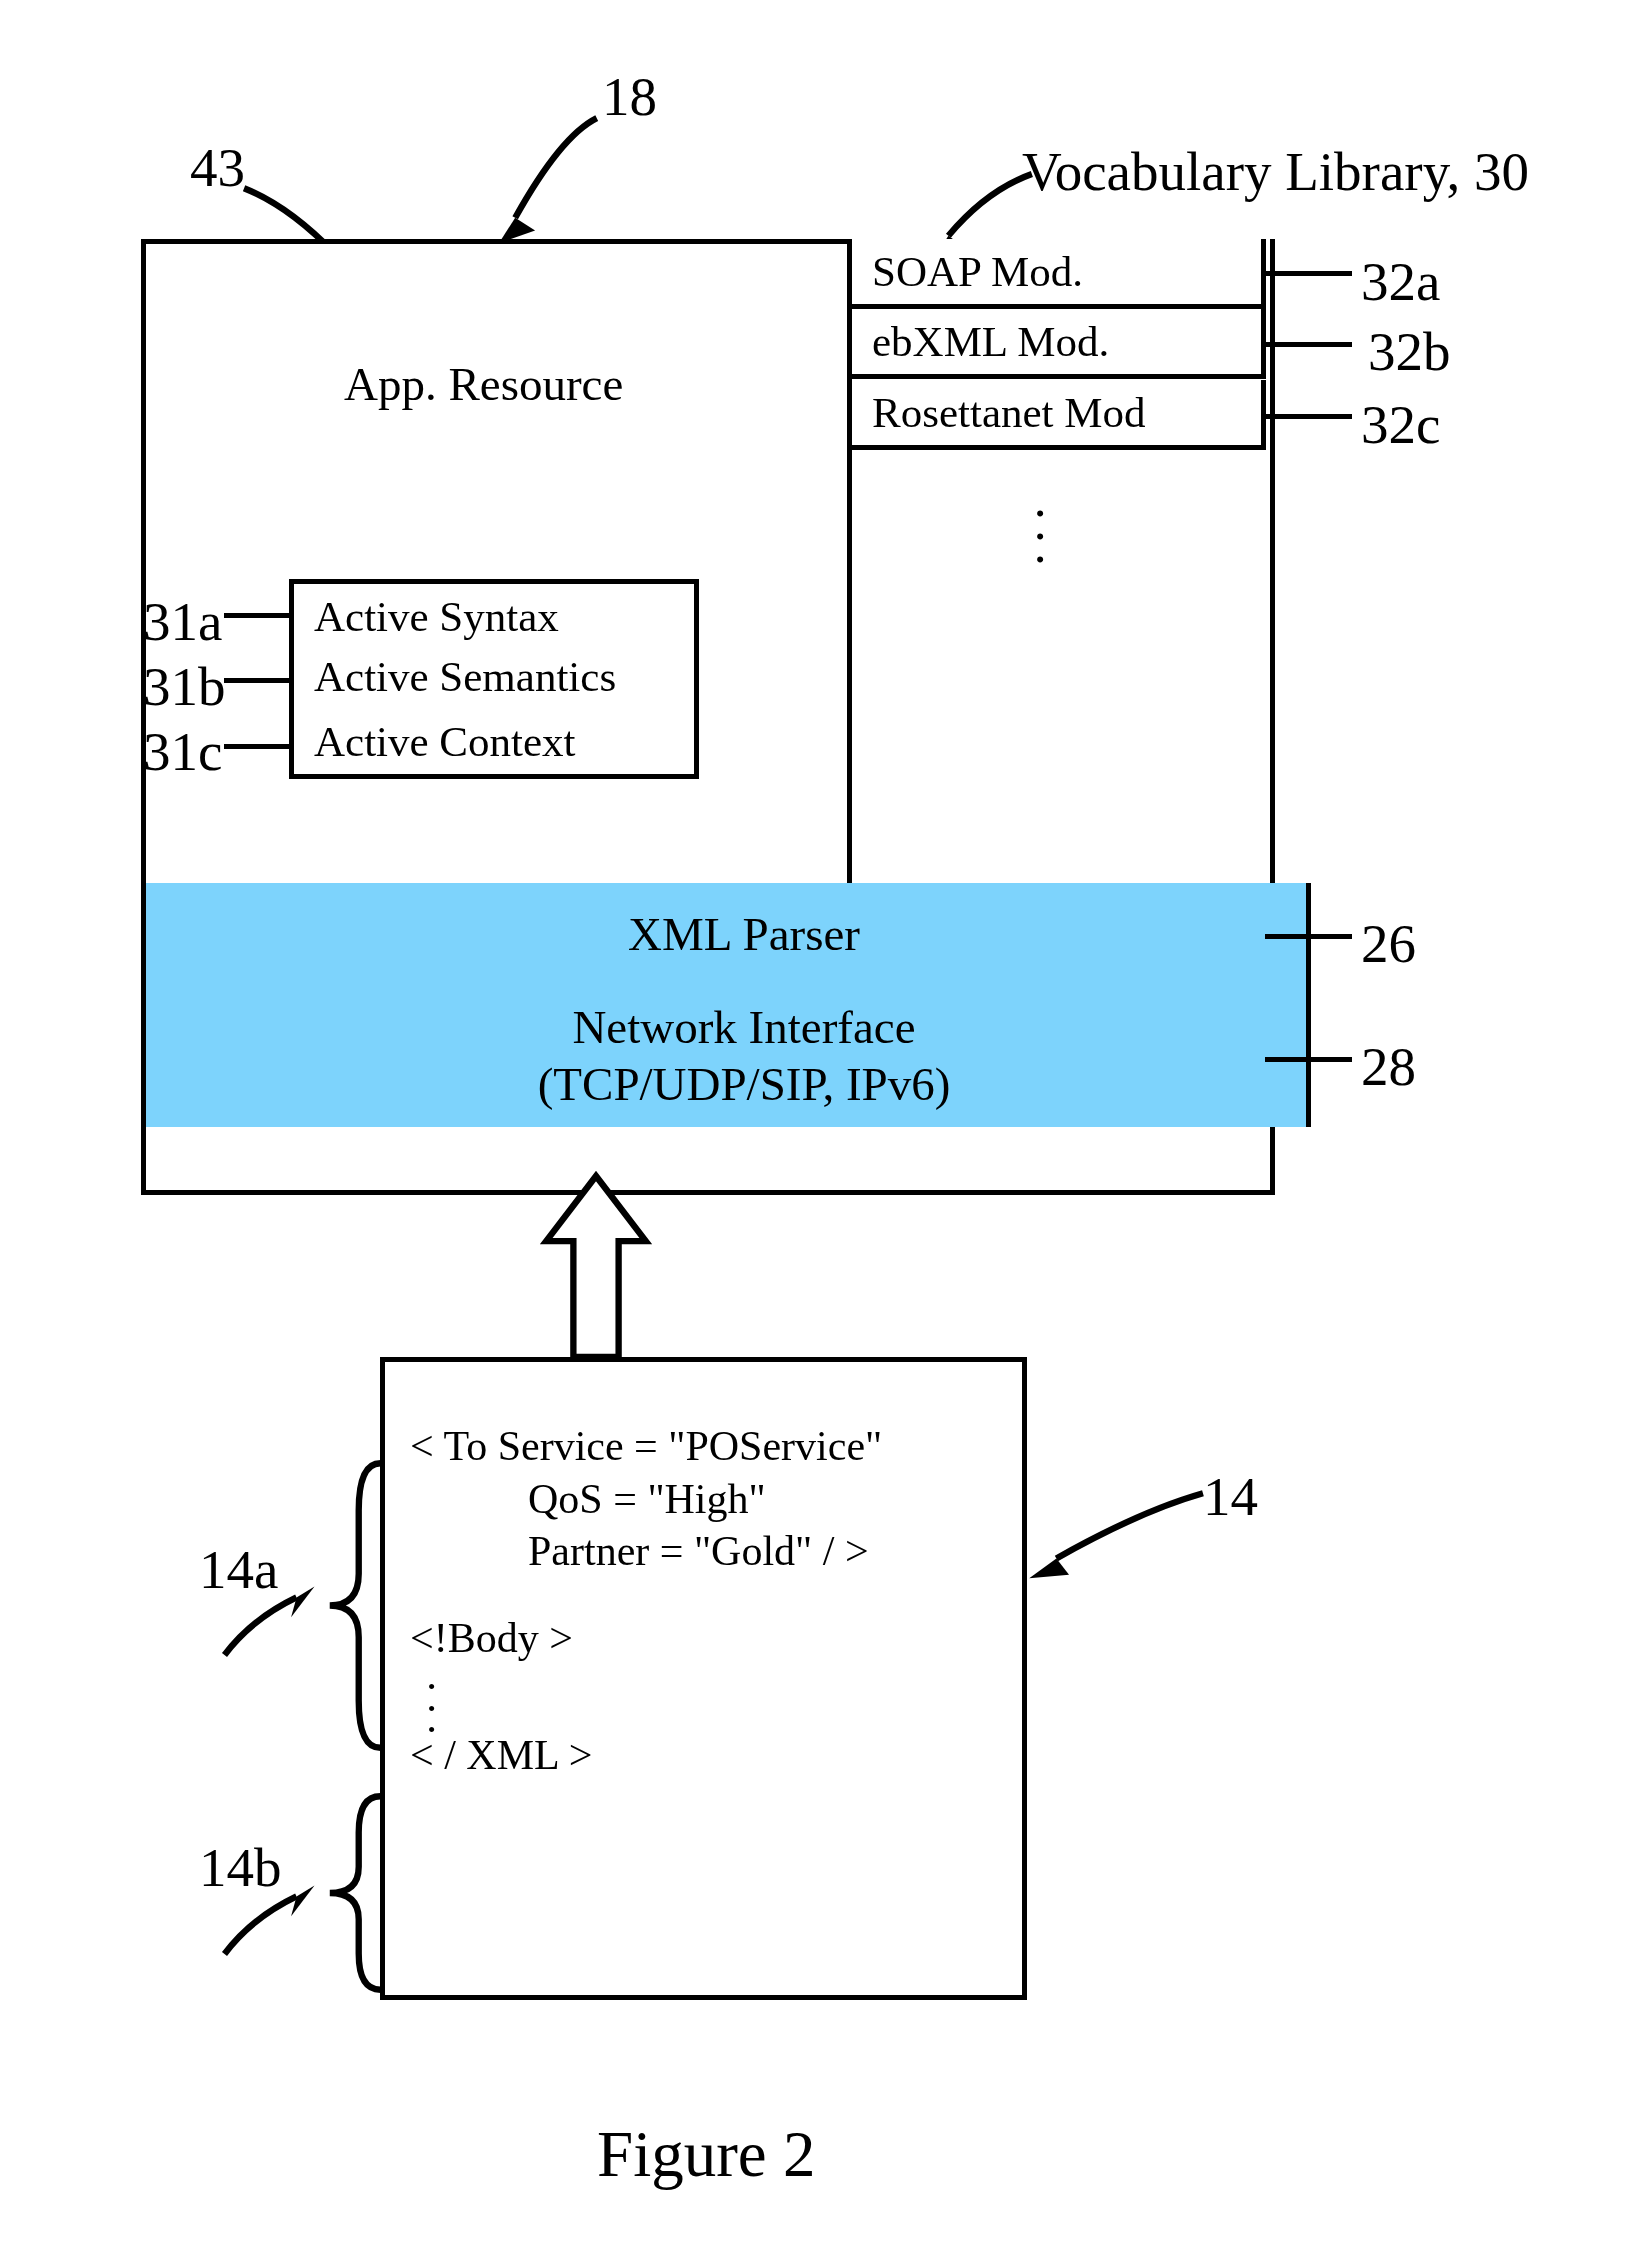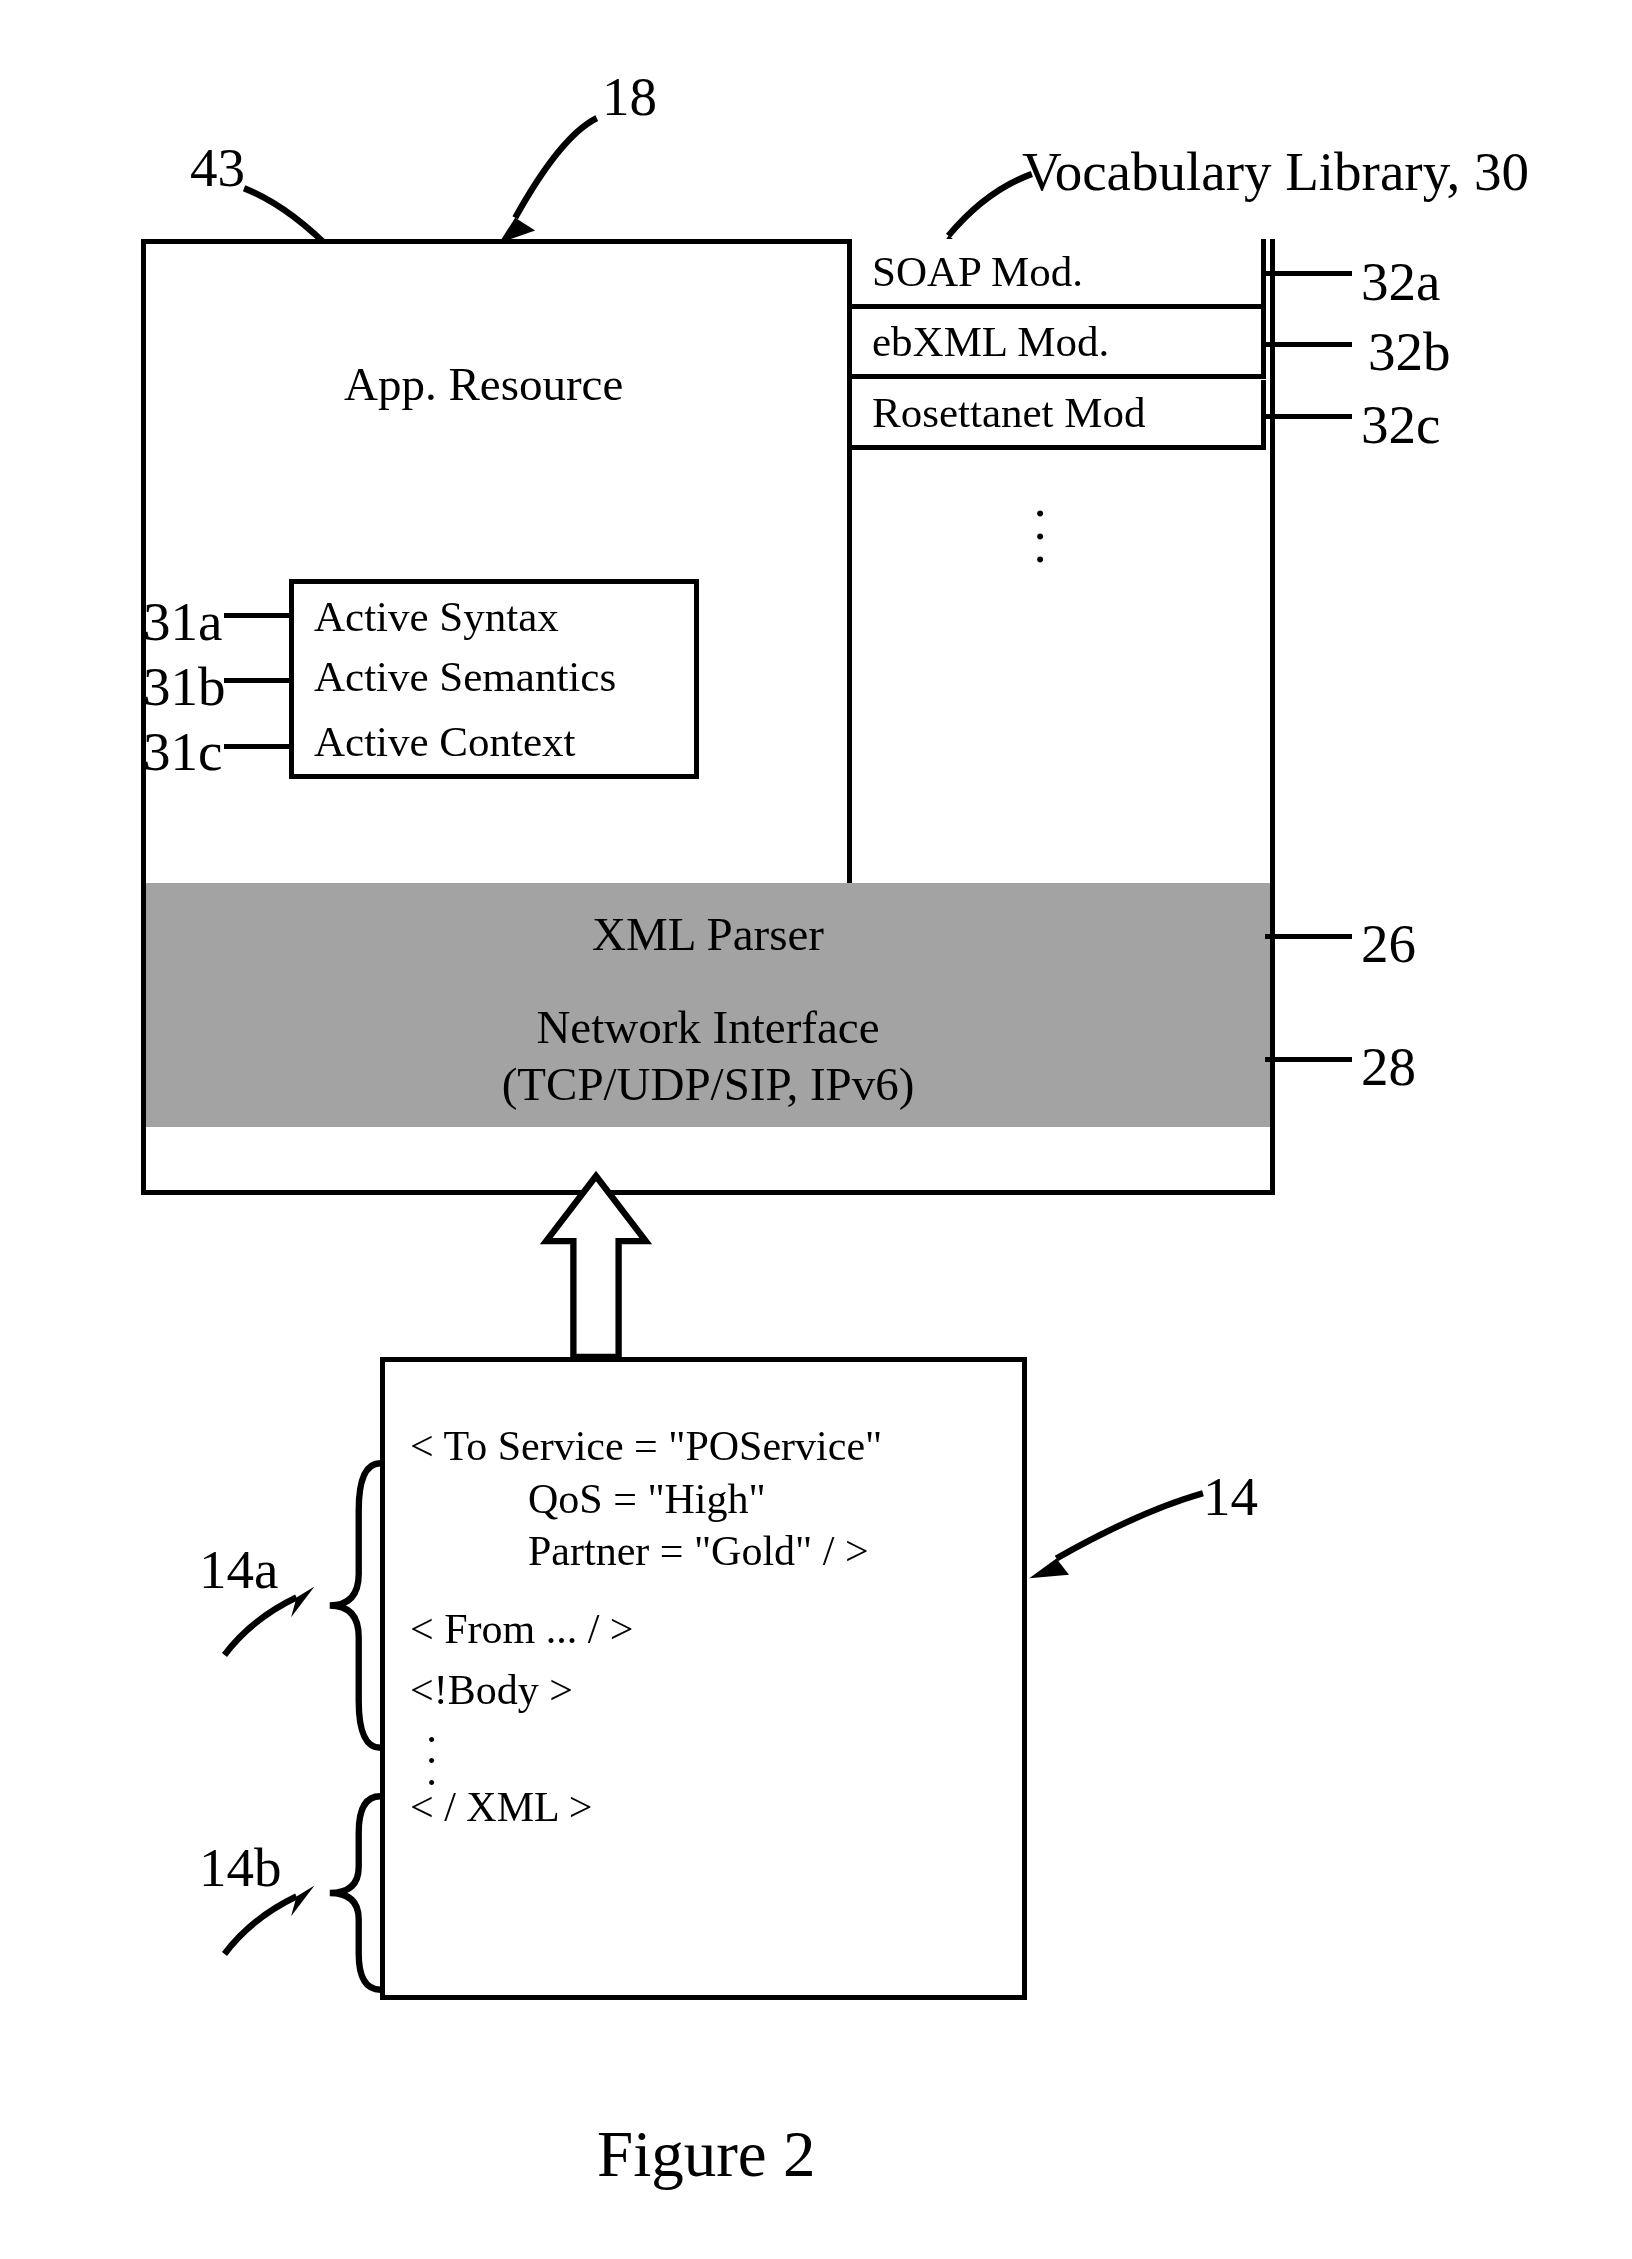--- a/index.html
+++ b/index.html
@@ -1,20 +1,20 @@
 <!DOCTYPE html>
 <html style="font-size:14.5px"><head>
 <meta charset="utf-8">
 <style>
   html,body{margin:0;padding:0;background:#fff;}
   body{width:1633px;height:2260px;position:relative;font-family:"Times New Roman",serif;color:#000;}
   .lbl{position:absolute;font-size:55px;white-space:nowrap;}
   .box{position:absolute;border:5.4px solid #000;background:#fff;}
   .cell{position:absolute;border:5.4px solid #000;background:#fff;display:flex;align-items:center;padding-left:20px;font-size:43px;}
-  .row{position:absolute;border:5.4px solid #000;border-top:none;background:#a3a3a3;display:flex;align-items:center;justify-content:center;font-size:47px;}
+  .row{position:absolute;border:5.4px solid #000;border-top:none;background:#7dd3fc;display:flex;align-items:center;justify-content:center;font-size:47px;padding-left:36px;}
   .vdots{position:absolute;font-size:51px;text-align:center;width:54px;line-height:0.45;}
   .fig{position:absolute;font-size:65px;}
   .lead{position:absolute;background:#000;height:5.4px;}
   svg{position:absolute;overflow:visible;}
 </style>
 </head>
 <body>
 
 <div class="lbl" style="left:602px;top:65px;">18</div>
 <svg style="left:488px;top:109px;" width="145" height="136" viewBox="0 0 160 150">
@@ -79,21 +79,20 @@
   <polygon points="55,0 110,72 80,72 80,200 30,200 30,72 0,72" fill="#fff" stroke="#000" stroke-width="7"></polygon>
 </svg>
 
 <div class="box" style="left:380px;top:1357px;width:637px;height:633px;">
   <div style="position:absolute;left:25px;top:25px;width:579px;font-size:42px;line-height:1.25;">
     <div style="height:33px;"></div>
     <div>&lt; To Service = "POService"</div>
     <div style="padding-left:118px;">QoS = "High"</div>
     <div style="padding-left:118px;">Partner = "Gold"   / &gt;</div>
     <div style="height:25px;"></div>
-    <div>&lt; From ... / &gt;</div>
     <div style="height:9px;"></div>
     <div>&lt;!Body &gt;</div>
     <div style="padding-left:16.3px;line-height:0.5;font-size:43px;">.<br>.<br>.</div>
     <div>&lt; / XML &gt;</div>
   </div>
 </div>
 
 <svg style="left:1022px;top:1484px;" width="190" height="109" viewBox="0 0 210 120">
   <path d="M200 10 Q130 30 38 82" stroke="#000" stroke-width="7" fill="none"></path>
   <path d="M38 82 L8 104 L52 100 Z" fill="#000"></path>

